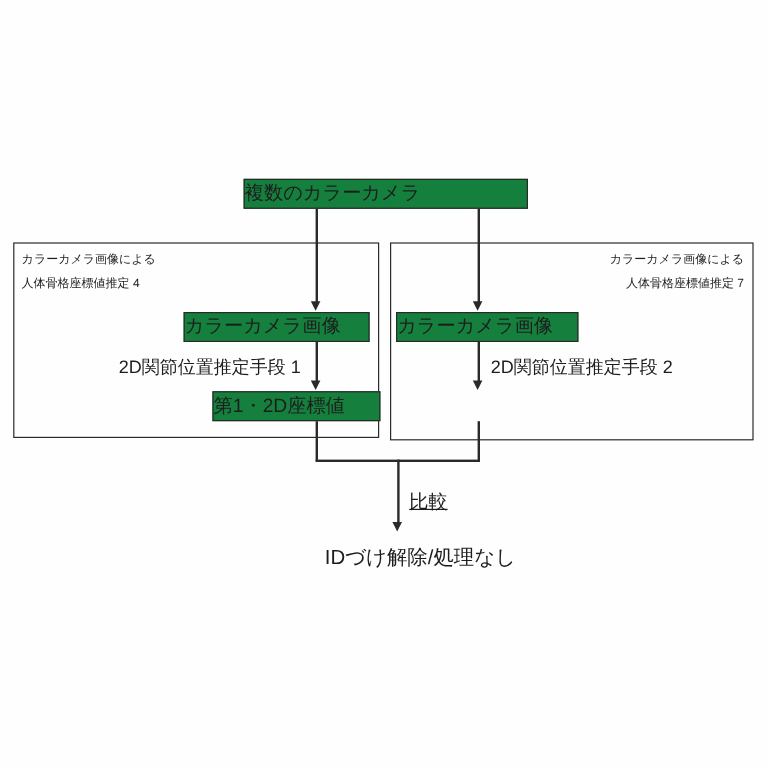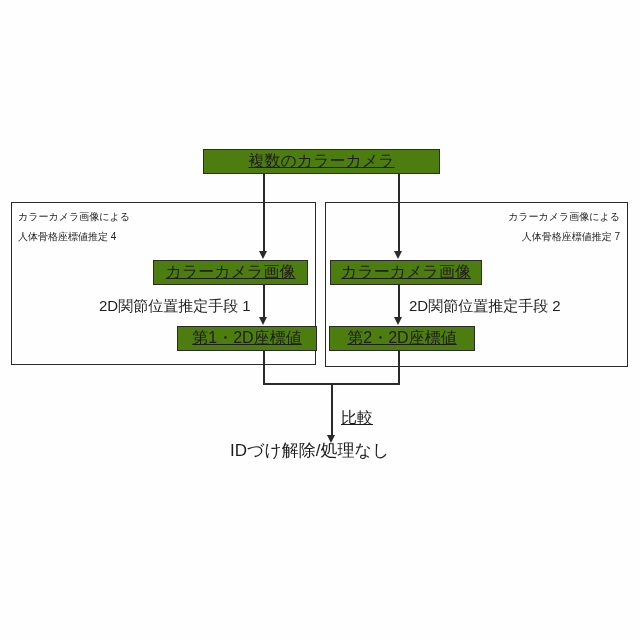--- a/index.html
+++ b/index.html
@@ -12,27 +12,26 @@
     width: 640px;
     height: 640px;
     background: #fefefe;
     font-family: "Liberation Sans", sans-serif;
     color: #1d1d1d;
     overflow: hidden;
   }
   .box {
     position: absolute;
     border: 1.5px solid #2a2a2a;
-    background: #4d7c0f;
+    background: #15803d;
     display: flex;
     align-items: center;
-    justify-content: center;
+    justify-content: flex-start;
     box-sizing: border-box;
     white-space: nowrap;
-    text-decoration: underline;
   }
   .outer-box {
     position: absolute;
     border: 1.5px solid #2a2a2a;
     box-sizing: border-box;
     background: transparent;
   }
   .label {
     position: absolute;
     white-space: nowrap;
@@ -105,27 +104,24 @@
   <div class="v-line" style="left:398px; top:285px; height:34px;"></div>
   <div class="arrowhead-down" style="left:394px; top:317px;"></div>
 
   <div class="label fs15" style="left:64px; top:297px;margin-left:35px;">2D関節位置推定手段 1</div>
   <div class="label fs15" style="left:409px; top:297px;">2D関節位置推定手段 2</div>
 
   <div class="box fs16" style="left:177px; top:326px; width:140px; height:25px;">
     <span>第1・2D座標値</span>
   </div>
 
-  <div class="box fs16" style="left:329px; top:326px; width:146px; height:25px;">
-    <span>第2・2D座標値</span>
-  </div>
 
   <div class="v-line" style="left:263px; top:351px; height:33px;"></div>
   <div class="v-line" style="left:398px; top:351px; height:33px;"></div>
   <div class="h-line" style="left:263px; top:383px; width:137px;"></div>
 
   <div class="v-line" style="left:331px; top:383px; height:54px;"></div>
   <div class="arrowhead-down" style="left:327px; top:435px;"></div>
   <div class="label fs16" style="left:341px; top:408px;text-decoration:underline;">比較</div>
 
-  <div class="label fs17" style="left:230px; top:439px; width:200px; text-align:left;">IDづけ解除/処理なし</div>
+  <div class="label fs17" style="left:230px; top:453px; width:200px; text-align:right;">IDづけ解除/処理なし</div>
 
 </div>
 
 </body></html>

